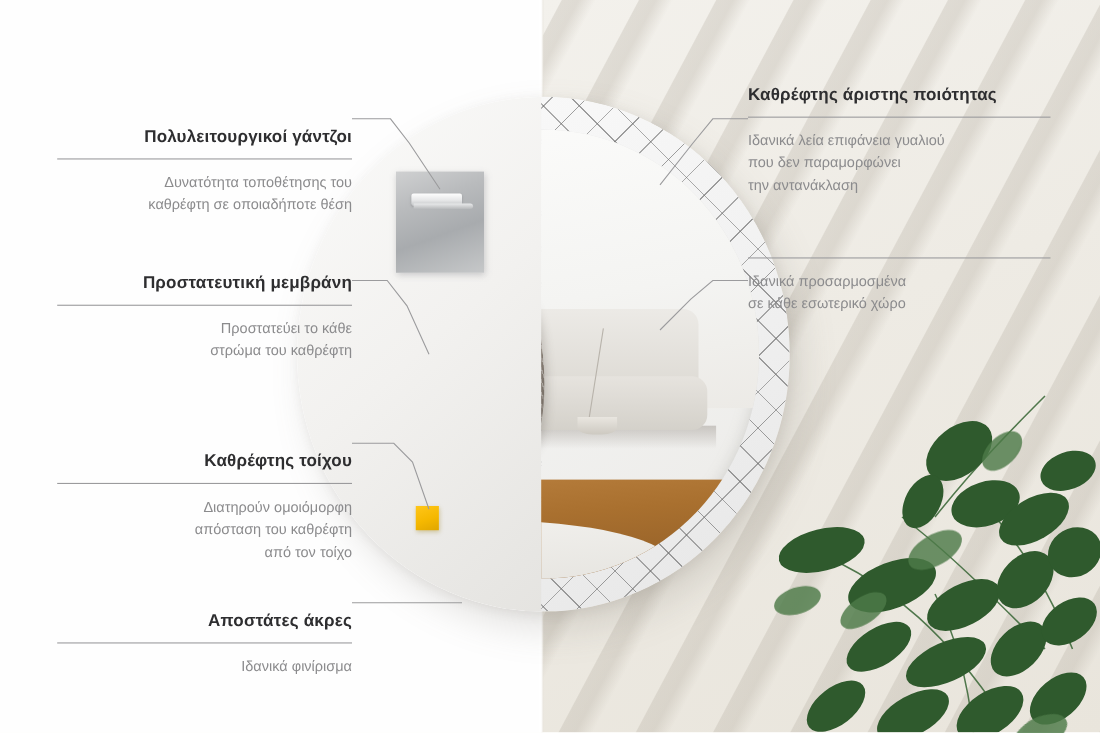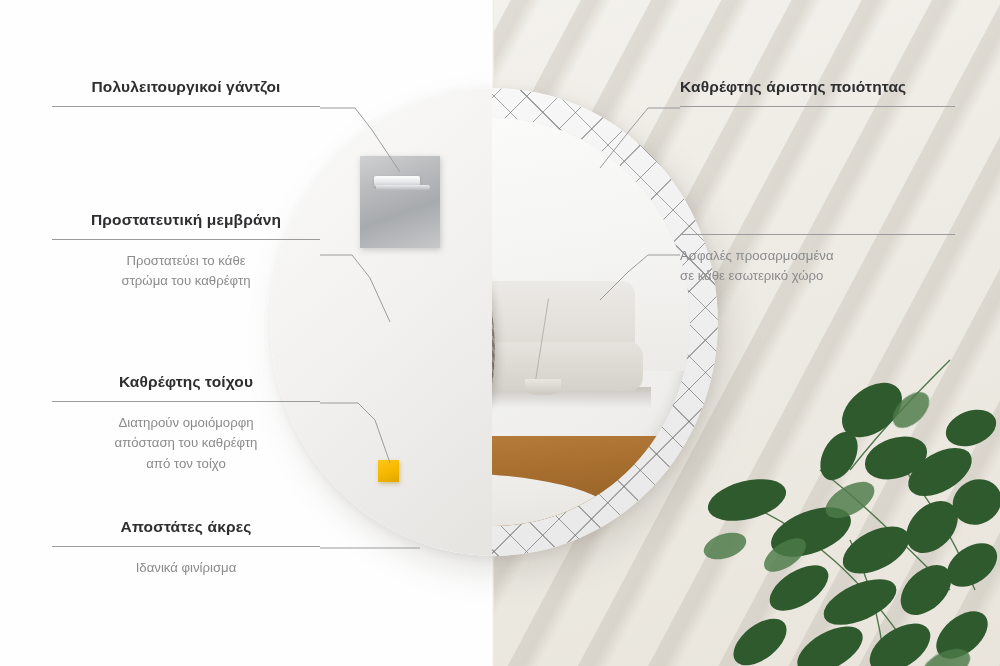--- a/index.html
+++ b/index.html
@@ -114,21 +114,21 @@
   }
   
   .membrane{position:absolute;left:300px;top:260px;width:110px;height:70px;opacity:.0;}
 
   
   .plant{position:absolute;left:700px;top:350px;width:300px;height:316px;}
   .plant svg{width:100%;height:100%;display:block;}
 
   
   .callout{position:absolute;}
-  .c-left{left:52px;text-align:center;}
+  .c-left{left:52px;text-align:right;margin-top:38px;}
   .c-right{right:45px;text-align:left;}
   .c-title{
     font-size:15.5px;font-weight:700;color:#2e2e30;letter-spacing:.15px;
     white-space:nowrap;line-height:1.2;
   }
   .c-rule{height:1px;background:#9b9b9d;margin-top:9px;margin-bottom:11px;}
   .c-body{
     font-size:13.2px;color:#8b8b8d;line-height:1.55;font-weight:400;white-space:pre-line;
   }
   
@@ -221,20 +221,22 @@
       <path d="M320 403 L358 403 L375 420 L390 463"></path>
       <path d="M320 548 L420 548"></path>
       <path d="M680 108 L648 108 L630 130 L600 168"></path>
       <path d="M680 255 L648 255 L628 272 L600 300"></path>
     </g>
   </svg>
 
   <div class="callout c-left" style="top:78px;width:268px;">
     <div class="c-title">Πολυλειτουργικοί γάντζοι</div>
     <div class="c-rule"></div>
+    <div class="c-body">Δυνατότητα τοποθέτησης του
+καθρέφτη σε οποιαδήποτε θέση</div>
   </div>
 
   <div class="callout c-left" style="top:211px;width:268px;">
     <div class="c-title">Προστατευτική μεμβράνη</div>
     <div class="c-rule"></div>
     <div class="c-body">Προστατεύει το κάθε
 στρώμα του καθρέφτη</div>
   </div>
 
   <div class="callout c-left" style="top:373px;width:268px;">
@@ -247,21 +249,24 @@
 
   <div class="callout c-left" style="top:518px;width:268px;">
     <div class="c-title">Αποστάτες άκρες</div>
     <div class="c-rule"></div>
     <div class="c-body">Ιδανικά φινίρισμα</div>
   </div>
 
   <div class="callout c-right" style="top:78px;width:275px;">
     <div class="c-title">Καθρέφτης άριστης ποιότητας</div>
     <div class="c-rule"></div>
+    <div class="c-body">Ιδανικά λεία επιφάνεια γυαλιού
+που δεν παραμορφώνει
+την αντανάκλαση</div>
   </div>
 
   <div class="callout c-right" style="top:225px;width:275px;">
     <div class="c-rule"></div>
-    <div class="c-body">Ασφαλές προσαρμοσμένα
+    <div class="c-body">Ιδανικά προσαρμοσμένα
 σε κάθε εσωτερικό χώρο</div>
   </div>
 
 </div>
 
 </body></html>

